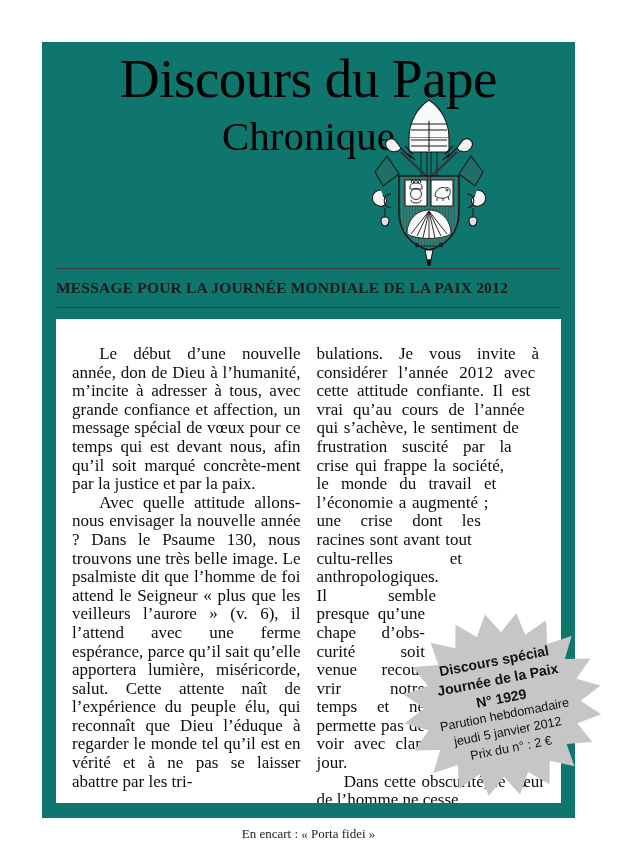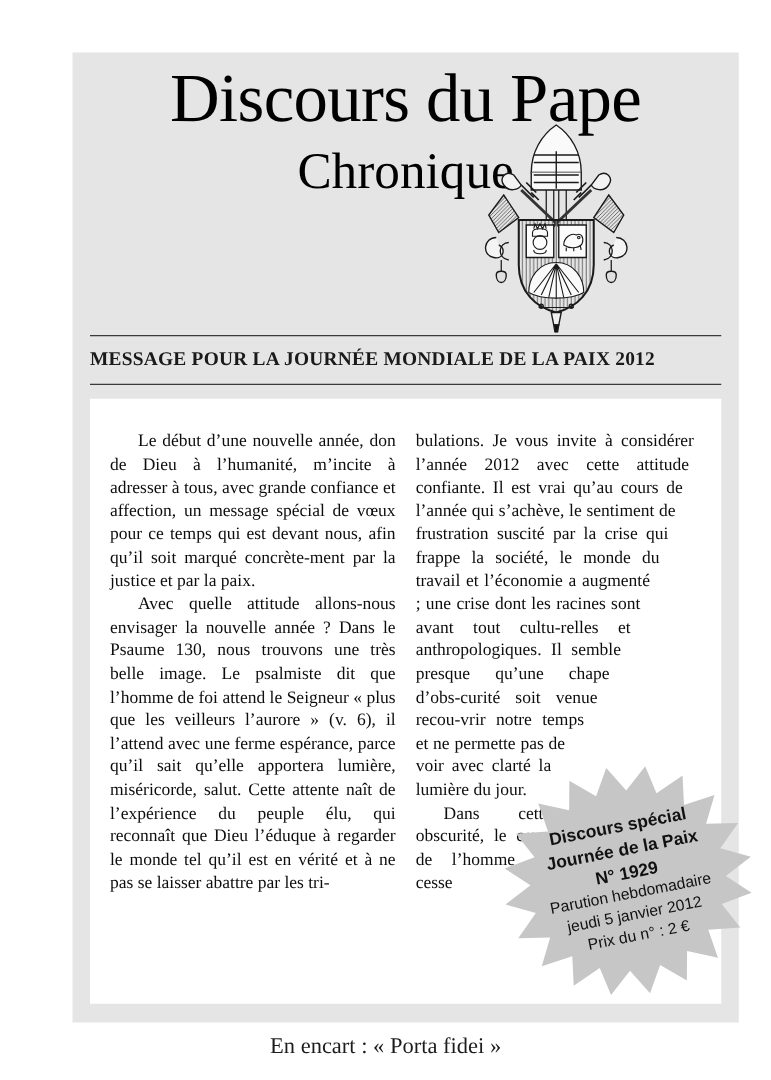--- a/index.html
+++ b/index.html
@@ -11,25 +11,25 @@
     width: 617px;
     height: 864px;
     overflow: hidden;
     font-family: "Liberation Serif", serif;
     position: relative;
   }
 
   
   #page-sheet {
     position: absolute;
-    left: 58px;
+    left: 42px;
     top: 42px;
     width: 533px;
     height: 776px;
-    background: #e5e5e5;
+    background: #0f766e;
     box-sizing: border-box;
   }
 
   
   #masthead {
     position: relative;
     height: 226px;
     padding: 0 10px;
     box-sizing: border-box;
   }
@@ -116,21 +116,21 @@
   #columns {
     position: relative;
     margin-top: 26px;
     padding: 0 16px;
     display: flex;
     gap: 16px;
     box-sizing: border-box;
   }
   .col {
     width: 236px;
-    font-size: 14px;
+    font-size: 17px;
     line-height: 18.6px;
     text-align: justify;
     color: #0d0d0d;
     hyphens: manual;
   }
   .col p { margin: 0; }
   .col p + p { text-indent: 1.6em; }
   .col p:first-child { text-indent: 1.6em; }
 
   
@@ -176,21 +176,21 @@
   #burst-text .b5 { font-size: 12.6px; }
   #burst-text .b6 { font-size: 12.6px; }
 
   
   #footer {
     position: absolute;
     left: 0;
     right: 0;
     top: 826px;
     text-align: center;
-    font-size: 18px;
+    font-size: 13px;
     color: #1c1c1c;
   }
 </style>
 </head>
 <body>
 
 <div id="page-sheet">
 
   <div id="masthead">
 

